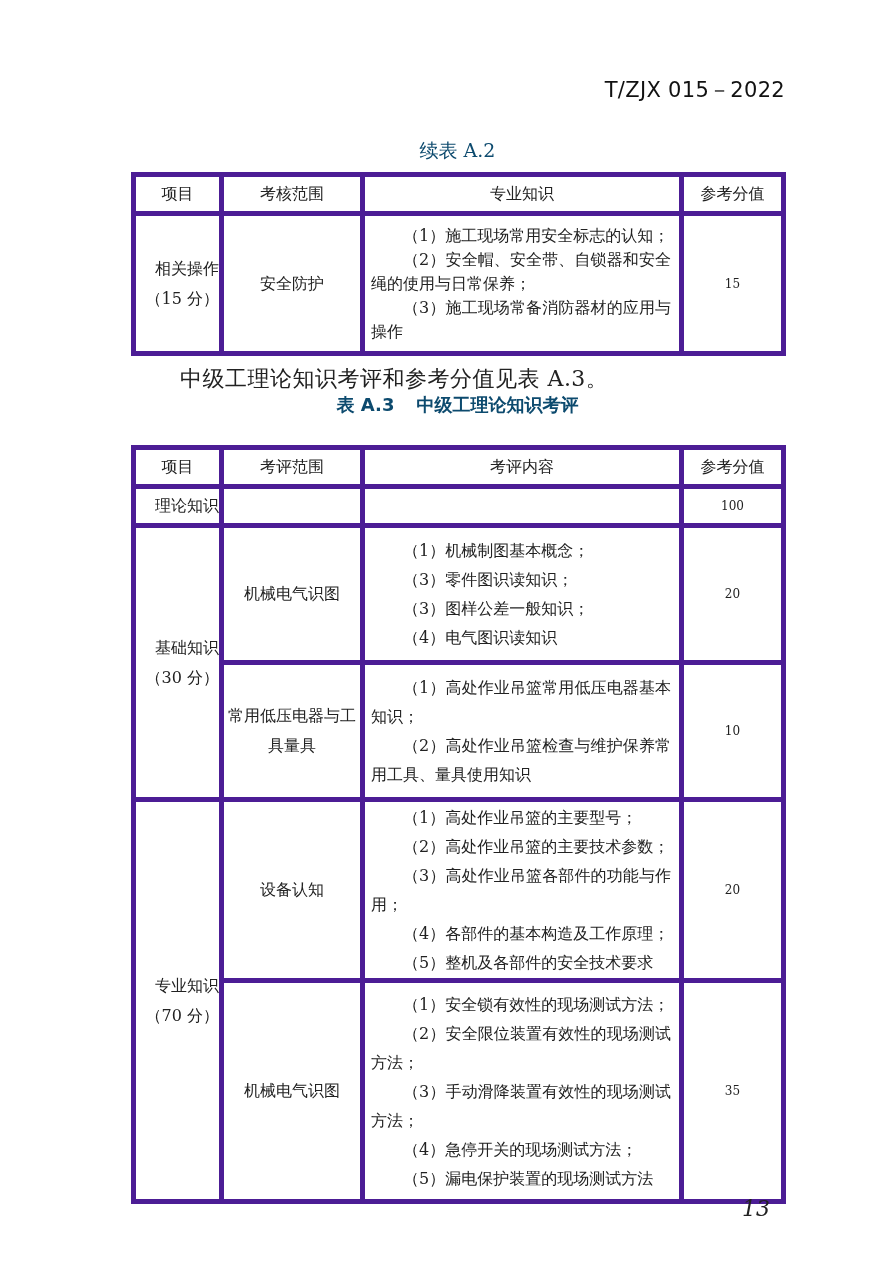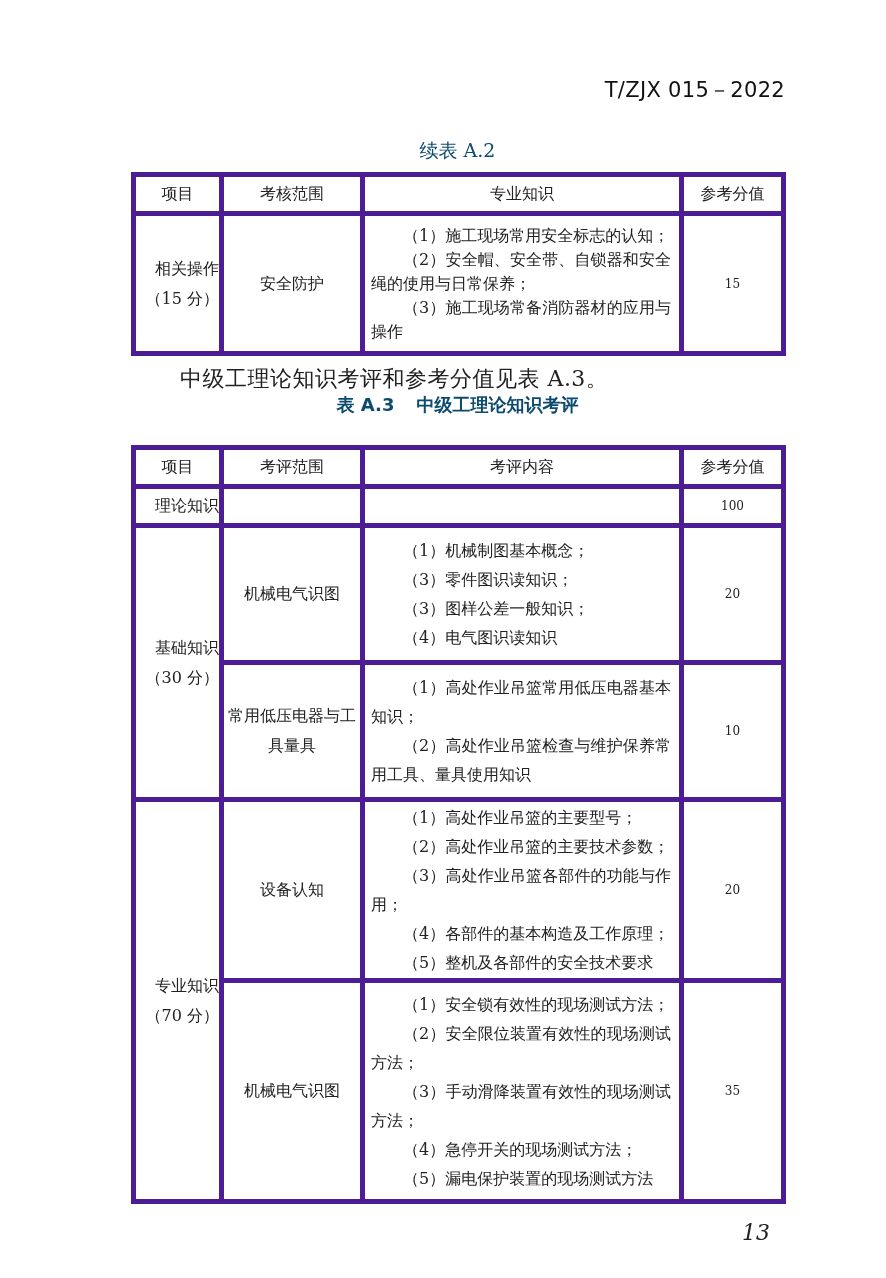--- a/index.html
+++ b/index.html
@@ -88,21 +88,20 @@
     .row-pro1 td { height: 176px; }
     .row-pro2 td { height: 216px; }
     .cat.left { text-align: right; padding-left: 4px !important; }
     .page-number {
       position: absolute;
       top: 1196px;
       left: 742px;
       font-size: 22px;
       font-style: italic;
       color: #222;
-      margin-top: 24px;
     }
   </style>
 </head>
 <body>
 
 <div class="doc-code">T/ZJX 015－2022</div>
 
 <div class="table-caption cont">续表 A.2</div>
 
 <table class="grid" id="tA2">

